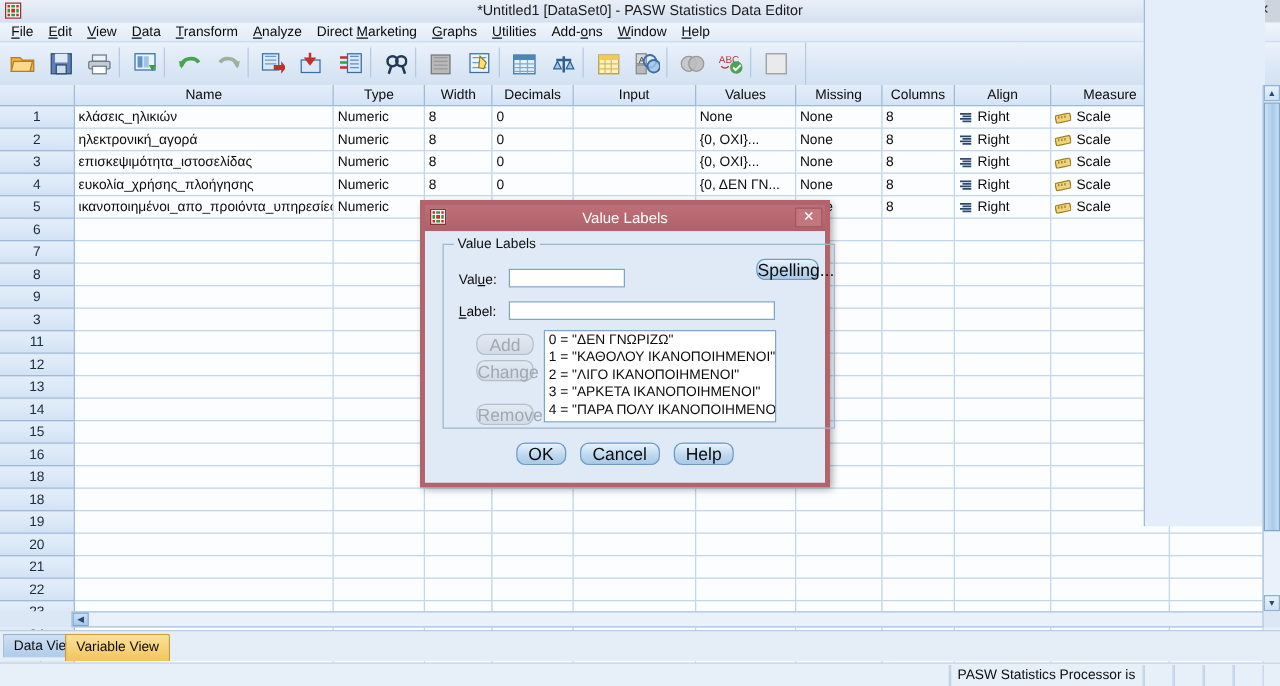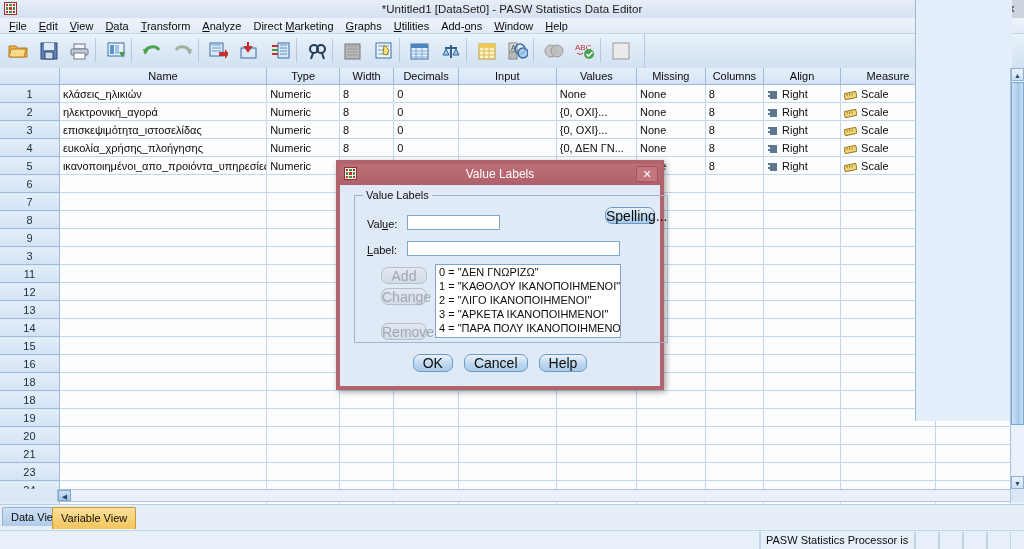--- a/index.html
+++ b/index.html
@@ -715,20 +715,34 @@
             <td></td>
             <td></td>
             <td></td>
             <td></td>
             <td></td>
             <td></td>
             <td></td>
           </tr>
           <tr>
             <td class="rowhdr">21</td>
+            <td></td>
+            <td></td>
+            <td></td>
+            <td></td>
+            <td></td>
+            <td></td>
+            <td></td>
+            <td></td>
+            <td></td>
+            <td></td>
+            <td></td>
+          </tr>
+          <tr>
+            <td class="rowhdr">22</td>
             <td></td>
             <td></td>
             <td></td>
             <td></td>
             <td></td>
             <td></td>
             <td></td>
             <td></td>
             <td></td>
             <td></td>

